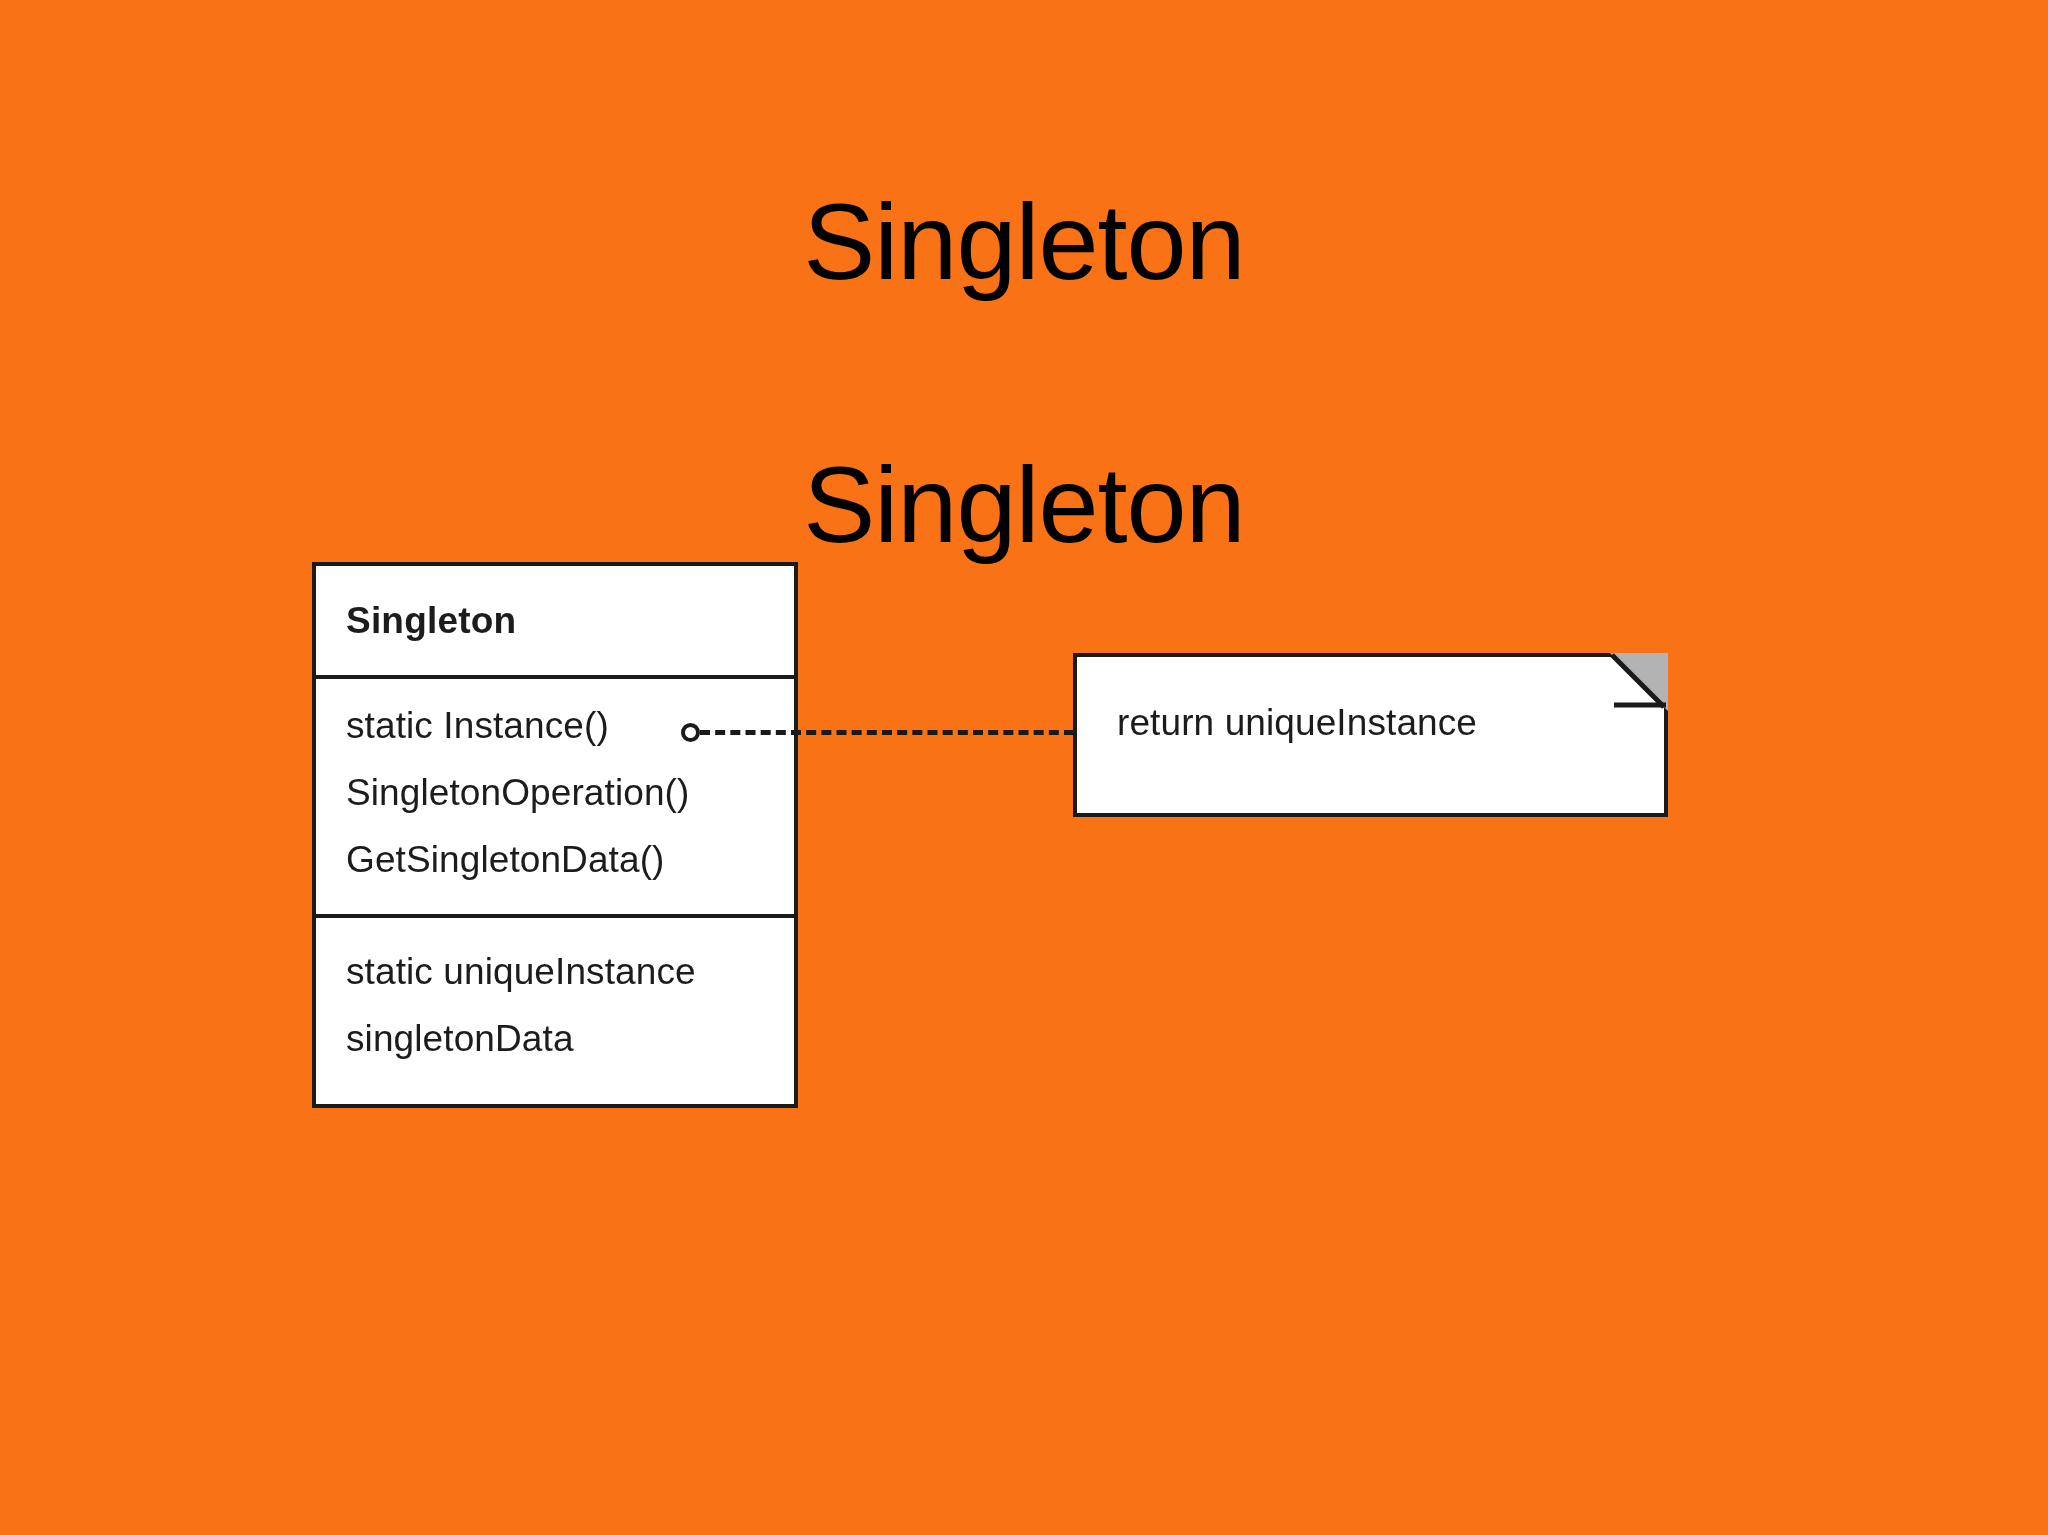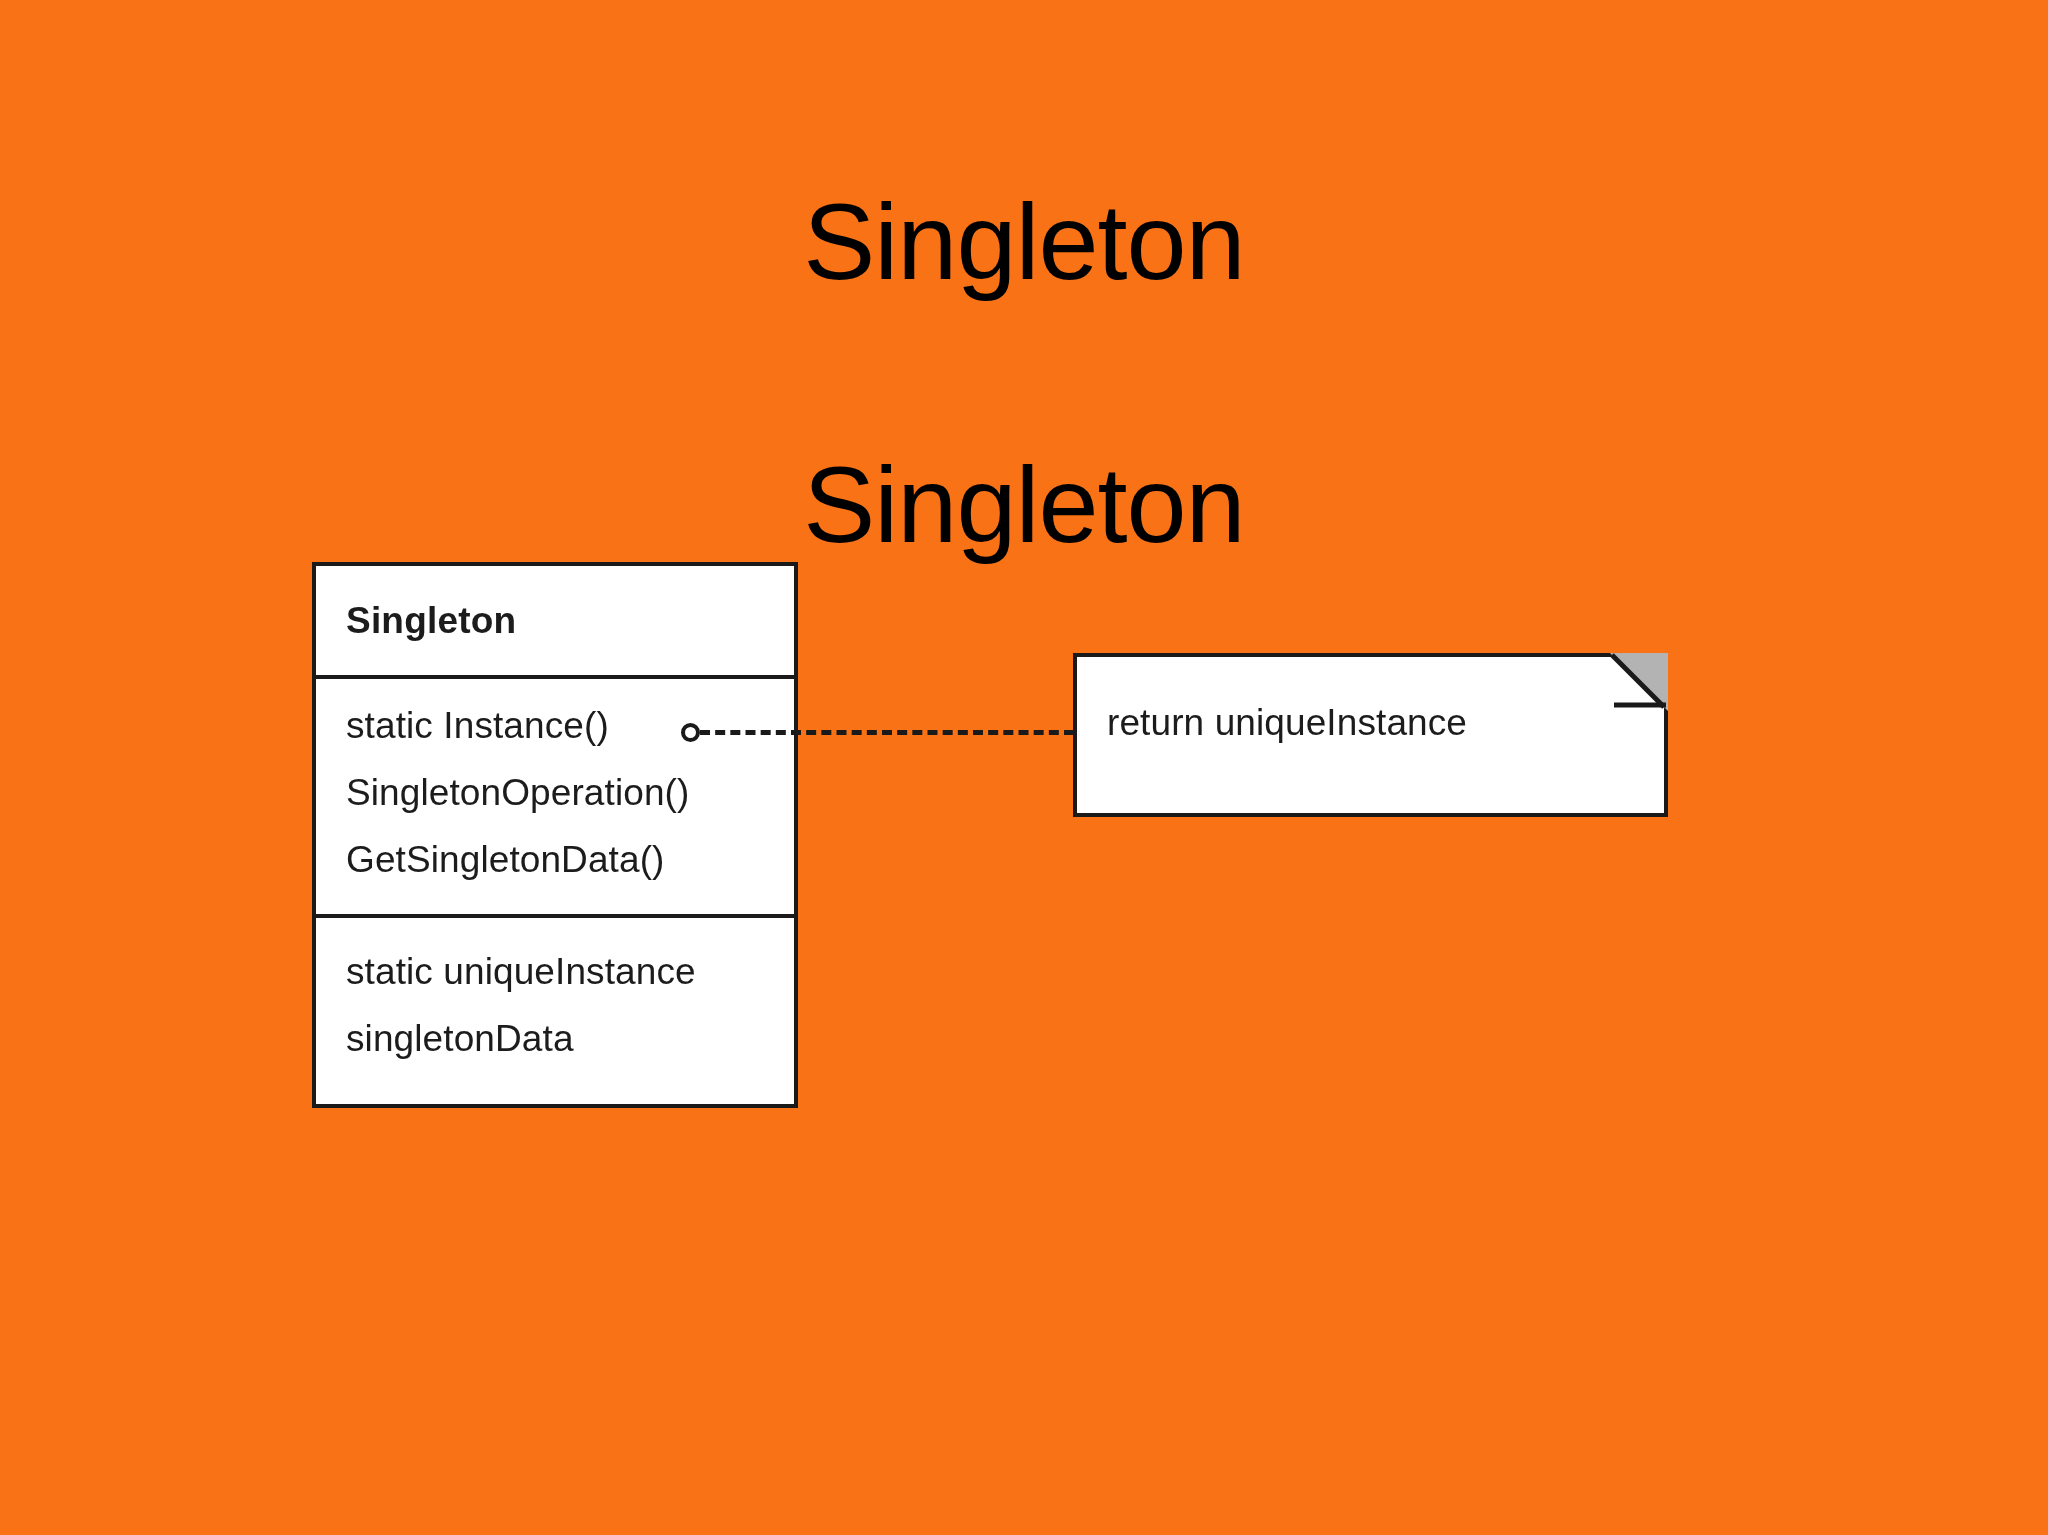--- a/index.html
+++ b/index.html
@@ -102,21 +102,21 @@
     top: 653px;
     width: 595px;
     height: 164px;
     background: #ffffff;
     border: 4px solid #1a1a1a;
     box-sizing: border-box;
     z-index: 3;
   }
   .uml-note-text {
     position: absolute;
-    left: 30px;
+    left: 40px;
     top: 47px;
     font-family: "Liberation Sans", sans-serif;
     font-weight: 400;
     font-size: 37px;
     line-height: 1;
     color: #1c1c1c;
     white-space: nowrap;
     letter-spacing: 0.1px;
   }
   

